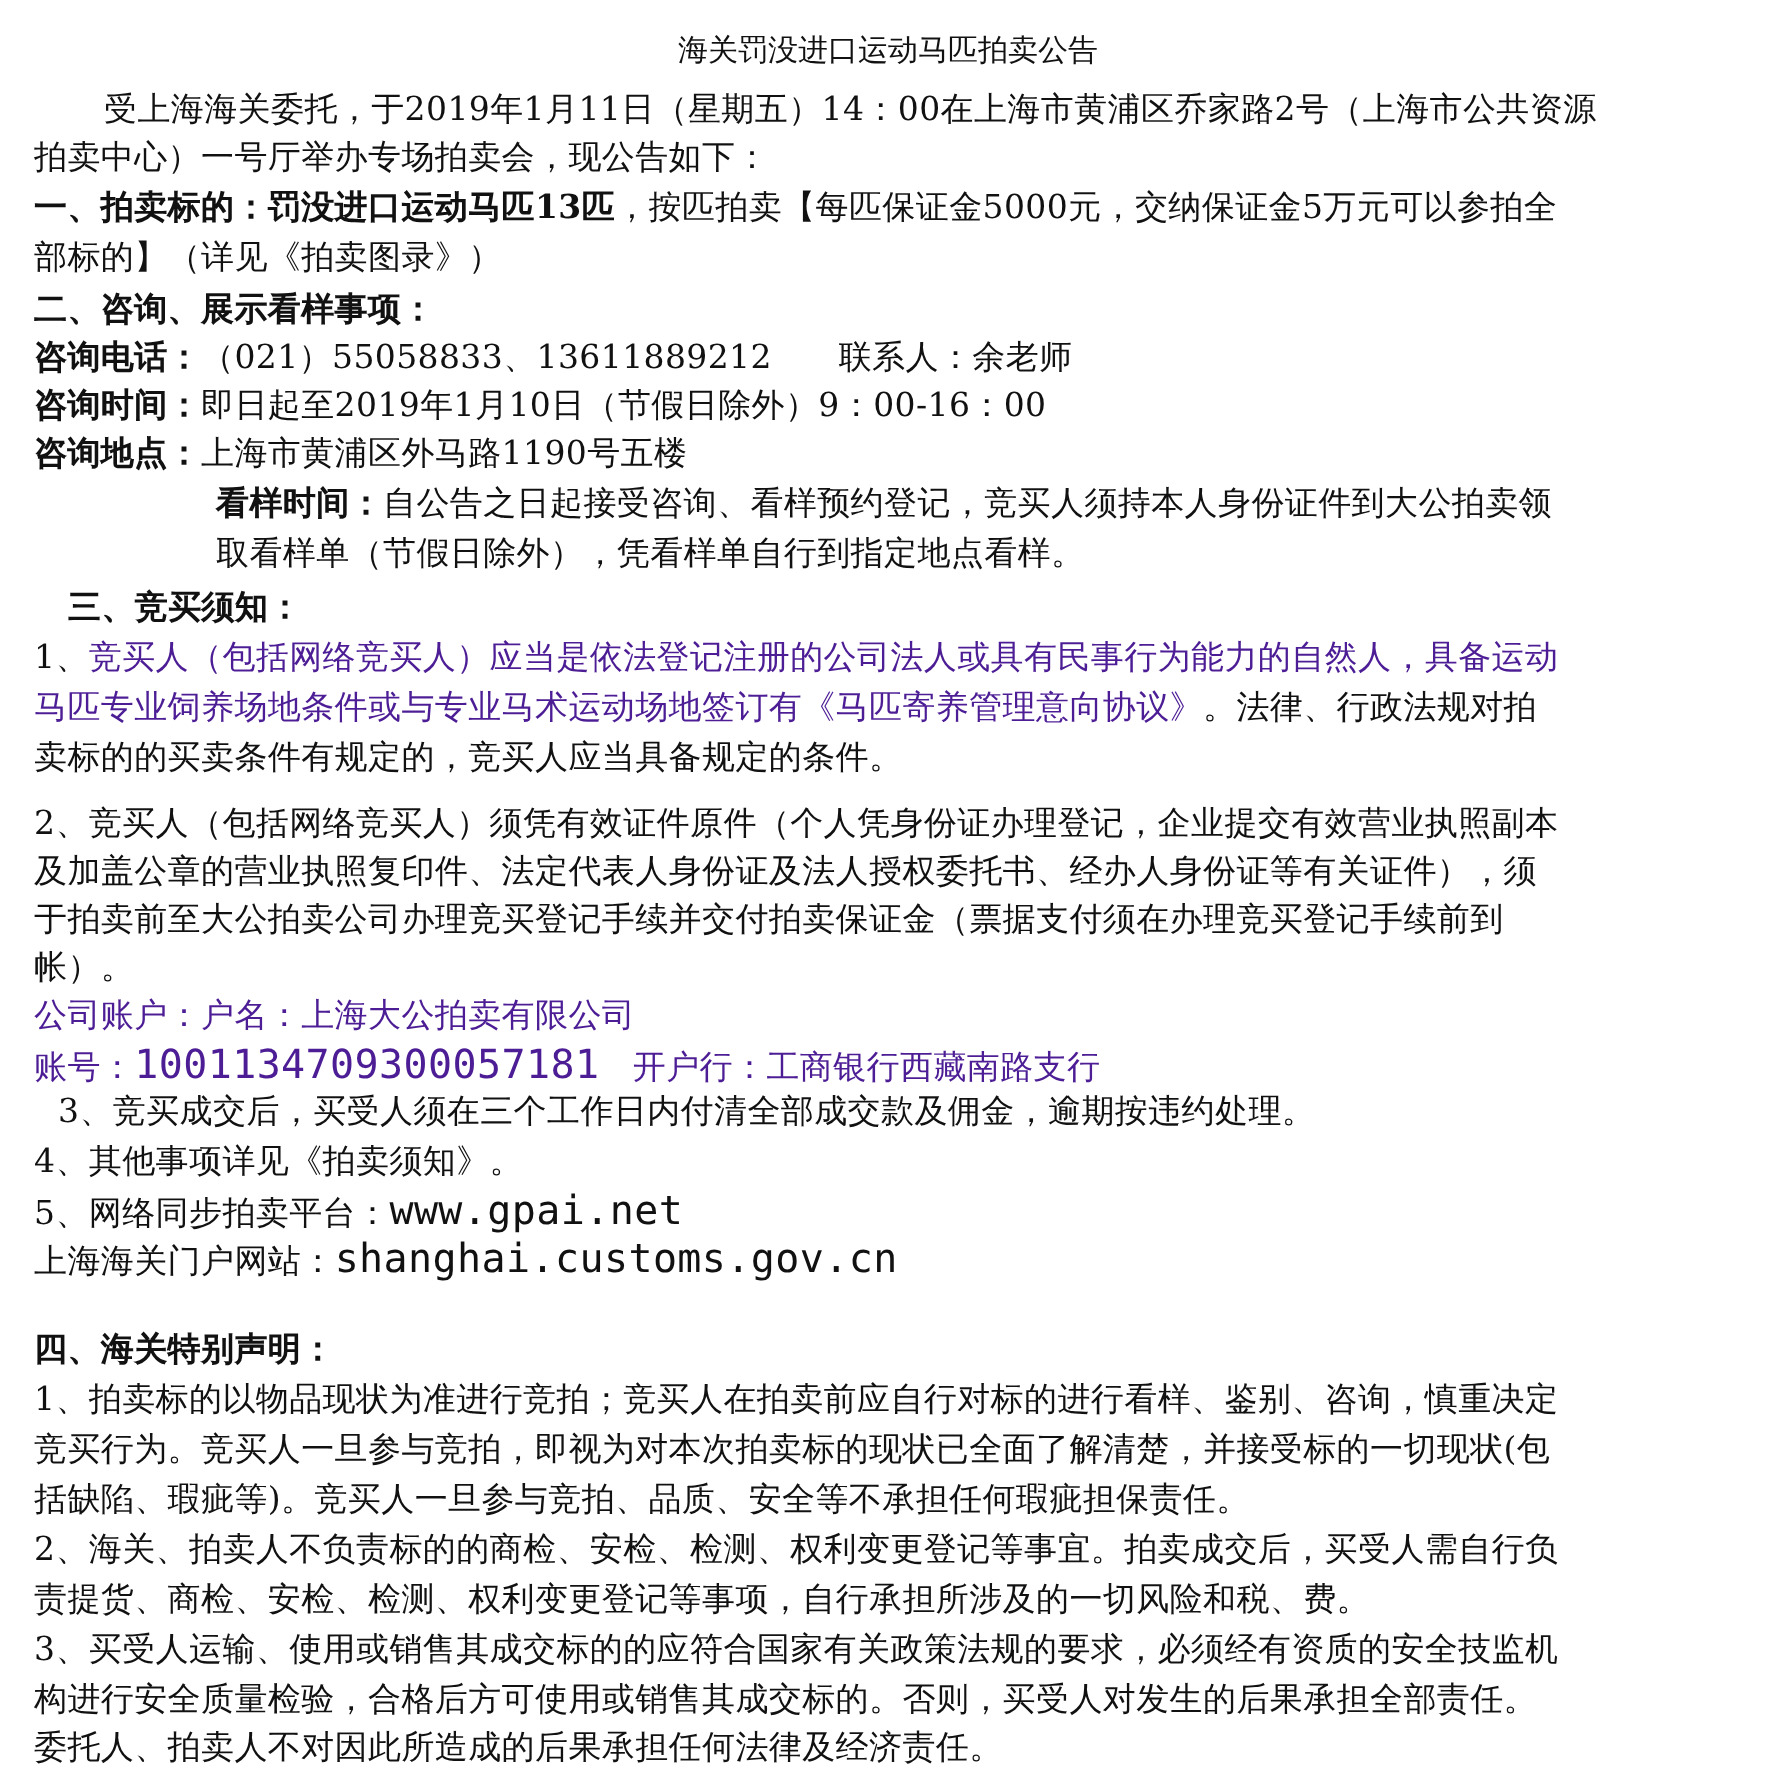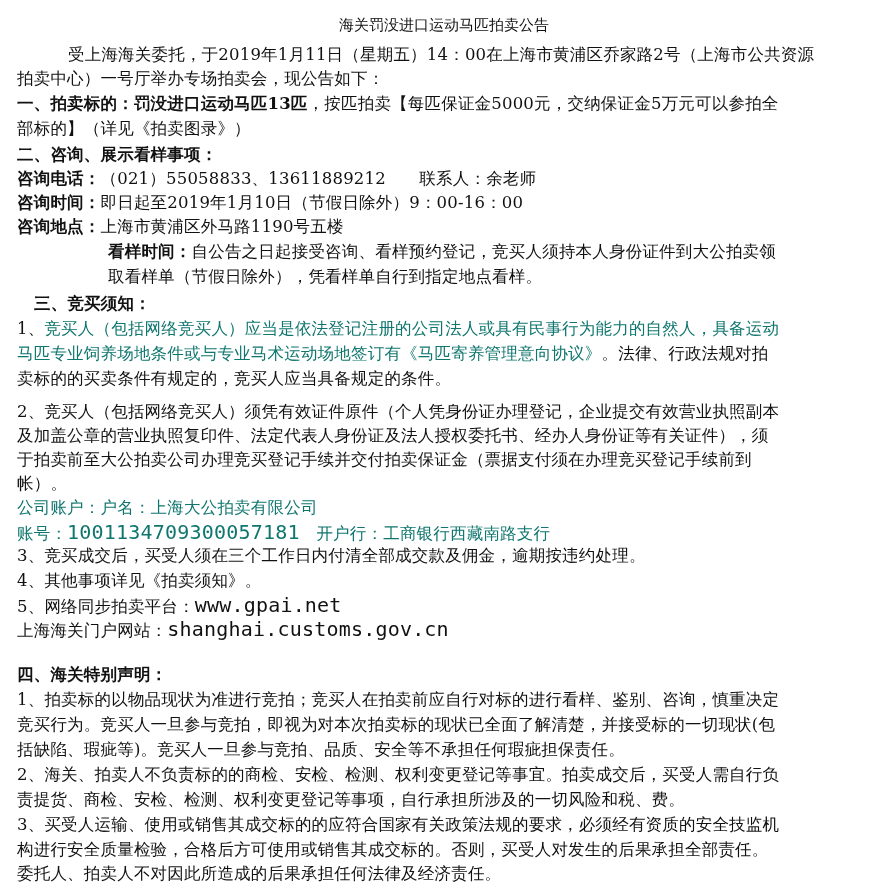--- a/index.html
+++ b/index.html
@@ -33,31 +33,31 @@
     }
     .line {
       position: absolute;
       left: 17px;
       white-space: nowrap;
       font-size: 16.5px;
       line-height: 24px;
       letter-spacing: 0.2px;
     }
     .bold { font-weight: bold; text-align: right; }
-    .red { color: #0f766e; }
+    .red { color: #4c1d95; }
     .mono { font-family: "DejaVu Sans Mono", "Liberation Mono", monospace; font-size: 20px; }
   </style>
 </head>
 <body>
 
 <div class="doc">
 
   <div class="title">海关罚没进口运动马匹拍卖公告</div>
 
-  <div class="line" style="top:43px; left:52px;margin-left:16px;">受上海海关委托，于2019年1月11日（星期五）14：00在上海市黄浦区乔家路2号（上海市公共资源</div>
+  <div class="line" style="top:43px; left:52px;">受上海海关委托，于2019年1月11日（星期五）14：00在上海市黄浦区乔家路2号（上海市公共资源</div>
   <div class="line" style="top:67px;">拍卖中心）一号厅举办专场拍卖会，现公告如下：</div>
 
   <div class="line" style="top:92px;">
     <span class="bold">一、拍卖标的：</span><span class="bold">罚没进口运动马匹13匹</span><span>，按匹拍卖【每匹保证金5000元，交纳保证金5万元可以参拍全</span>
   </div>
   <div class="line" style="top:117px;">部标的】（详见《拍卖图录》）</div>
 
   <div class="line bold" style="top:143px;">二、咨询、展示看样事项：</div>
   <div class="line" style="top:167px;">
     <span class="bold">咨询电话：</span><span>（021）55058833、13611889212　　联系人：余老师</span>
@@ -84,21 +84,21 @@
 
   <div class="line" style="top:400px;">2、竞买人（包括网络竞买人）须凭有效证件原件（个人凭身份证办理登记，企业提交有效营业执照副本</div>
   <div class="line" style="top:424px;">及加盖公章的营业执照复印件、法定代表人身份证及法人授权委托书、经办人身份证等有关证件），须</div>
   <div class="line" style="top:448px;">于拍卖前至大公拍卖公司办理竞买登记手续并交付拍卖保证金（票据支付须在办理竞买登记手续前到</div>
   <div class="line" style="top:472px;">帐）。</div>
 
   <div class="line red" style="top:496px;">公司账户：户名：上海大公拍卖有限公司</div>
   <div class="line red" style="top:520px;">
     <span> 账号：</span><span class="mono">1001134709300057181</span><span>　开户行：</span><span>工商银行西藏南路支行</span>
   </div>
-  <div class="line" style="top:544px;">3、竞买成交后，买受人须在三个工作日内付清全部成交款及佣金，逾期按违约处理。</div>
+  <div class="line" style="top:544px;margin-left:12px;">3、竞买成交后，买受人须在三个工作日内付清全部成交款及佣金，逾期按违约处理。</div>
   <div class="line" style="top:569px;">4、其他事项详见《拍卖须知》。</div>
   <div class="line" style="top:593px;">
     <span>5、网络同步拍卖平台：</span><span class="mono">www.gpai.net</span>
   </div>
   <div class="line" style="top:617px;">
     <span>上海海关门户网站：</span><span class="mono">shanghai.customs.gov.cn</span>
   </div>
 
   <div class="line bold" style="top:663px;">四、海关特别声明：</div>
   <div class="line" style="top:688px;">1、拍卖标的以物品现状为准进行竞拍；竞买人在拍卖前应自行对标的进行看样、鉴别、咨询，慎重决定</div>

